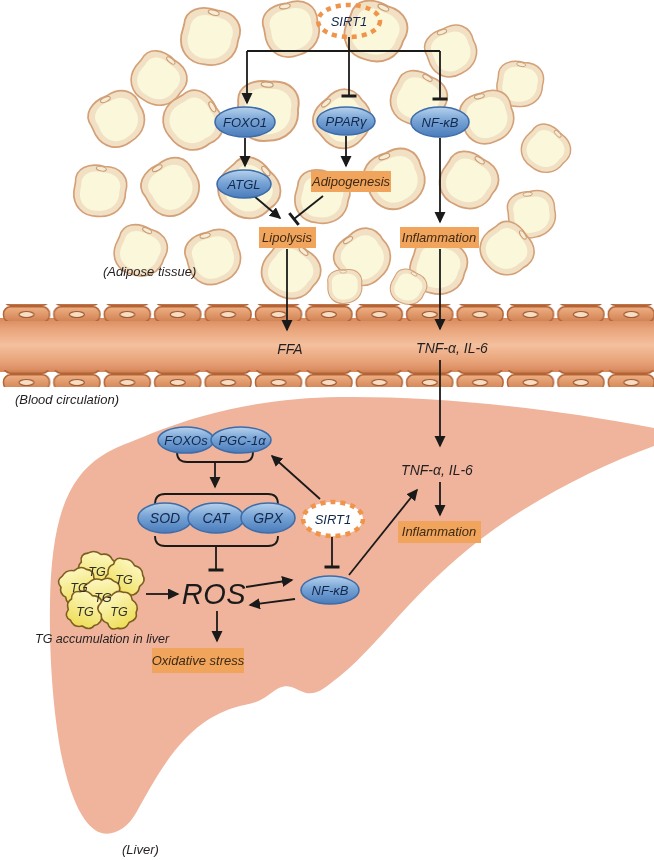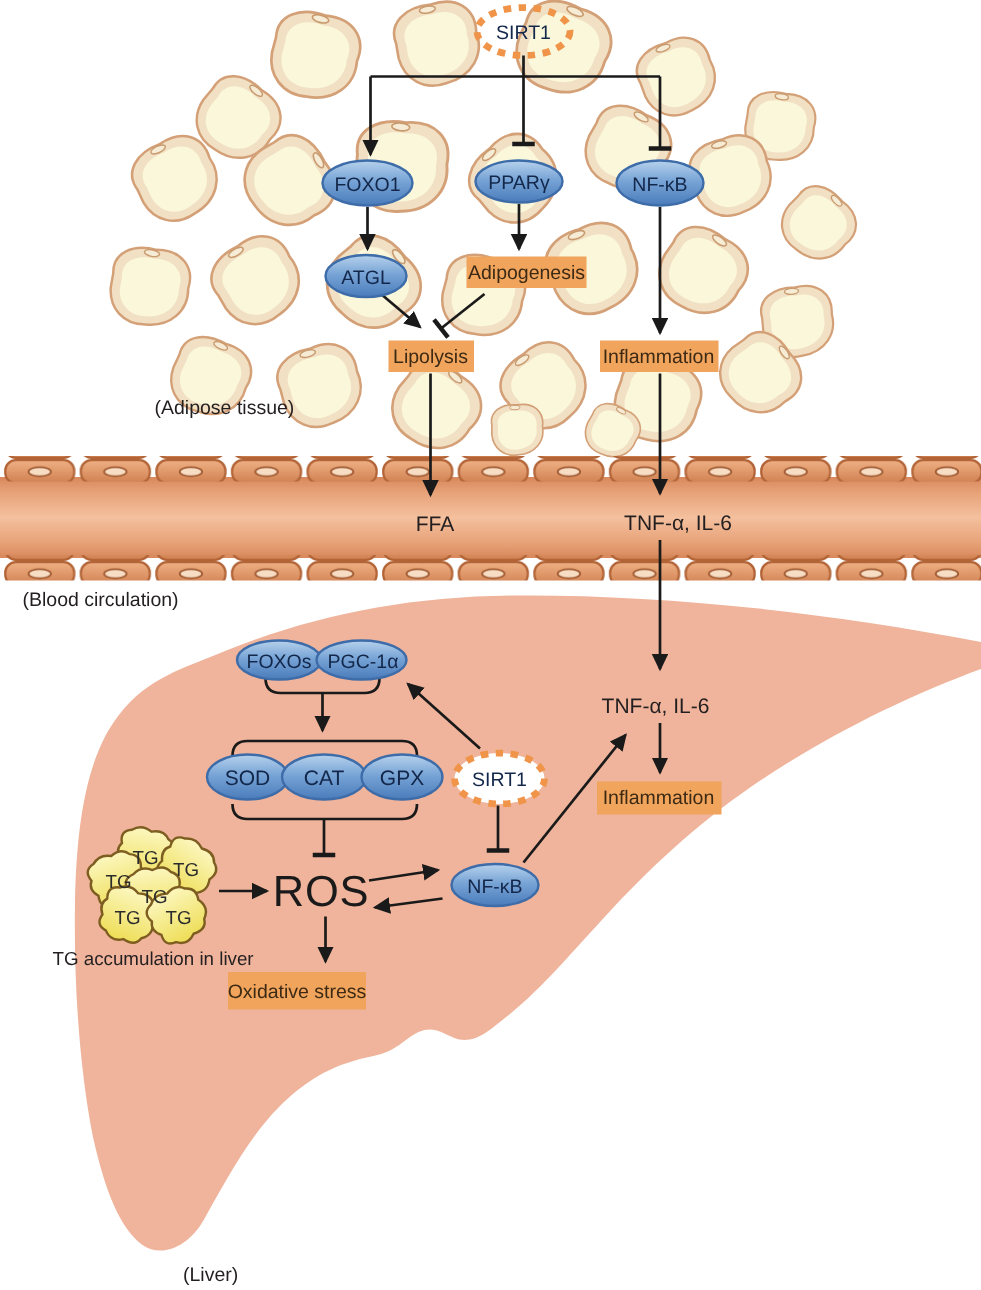--- a/index.html
+++ b/index.html
@@ -1,16 +1,16 @@
 <!DOCTYPE html>
 <html><head>
 <meta charset="utf-8">
 <style>
   html,body{margin:0;padding:0;background:#ffffff;}
-  .stage{width:654px;height:860px;position:relative;font-family:"Liberation Sans",sans-serif;background:#fff;overflow:hidden;}
+  .stage{width:654px;height:860px;position:relative;font-family:"Liberation Sans",sans-serif;background:#fff;overflow:hidden;font-style:italic;}
   svg{display:block;}
   text{font-family:"Liberation Sans",sans-serif;}
   .t{fill:#231f20;font-size:13px;}
   .t14{font-size:14px;}
   .t-mid{text-anchor:middle;}
   .t-node{fill:#13274a;font-size:13px;text-anchor:middle;}
   .t-node14{font-size:14px;}
   .t-box{fill:#3d2a14;font-size:13px;text-anchor:middle;}
   .t-ros{fill:#1a1a1a;font-size:29px;text-anchor:middle;letter-spacing:0.5px;}
   .t-tg{fill:#2b2b2b;font-size:12.5px;text-anchor:middle;}

